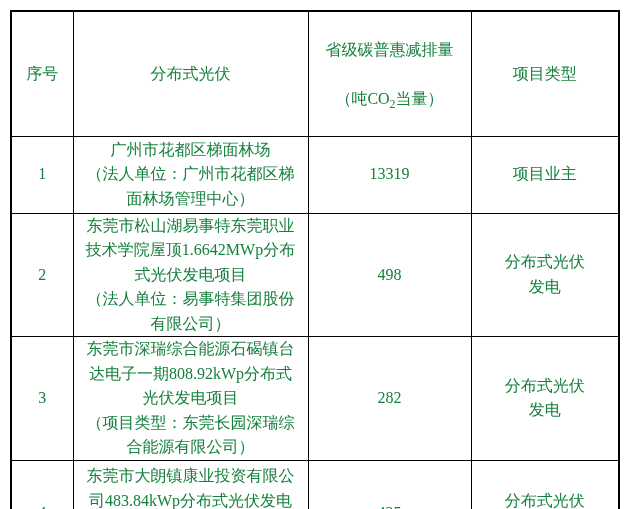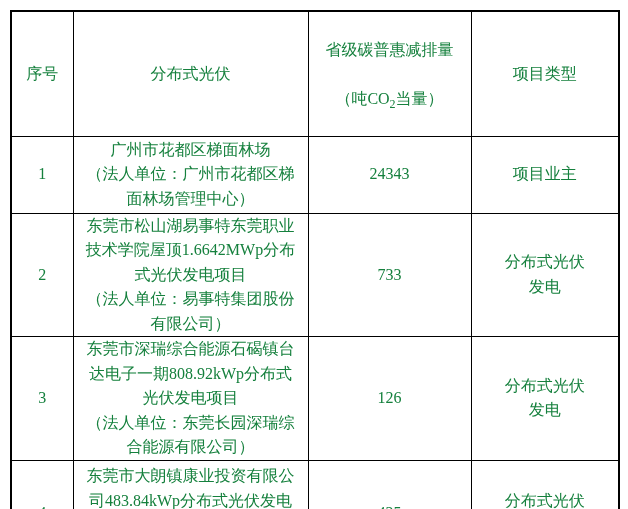--- a/index.html
+++ b/index.html
@@ -65,42 +65,42 @@
         </th>
         <th>项目类型</th>
       </tr>
     </thead>
     <tbody>
       <tr class="row-1">
         <td>1</td>
         <td>广州市花都区梯面林场
 （法人单位：广州市花都区梯
 面林场管理中心）</td>
-        <td>24343</td>
+        <td>13319</td>
         <td>项目业主</td>
       </tr>
       <tr class="row-2">
         <td>2</td>
         <td>东莞市松山湖易事特东莞职业
 技术学院屋顶1.6642MWp分布
 式光伏发电项目
 （法人单位：易事特集团股份
 有限公司）</td>
-        <td>733</td>
+        <td>498</td>
         <td>分布式光伏
 发电</td>
       </tr>
       <tr class="row-3">
         <td>3</td>
         <td>东莞市深瑞综合能源石碣镇台
 达电子一期808.92kWp分布式
 光伏发电项目
-（法人单位：东莞长园深瑞综
+（项目类型：东莞长园深瑞综
 合能源有限公司）</td>
-        <td>126</td>
+        <td>282</td>
         <td>分布式光伏
 发电</td>
       </tr>
       <tr class="row-4">
         <td>4</td>
         <td>东莞市大朗镇康业投资有限公
 司483.84kWp分布式光伏发电
 项目（法人单位：东莞大朗镇
 康业投资有限公司）</td>
         <td>425</td>

